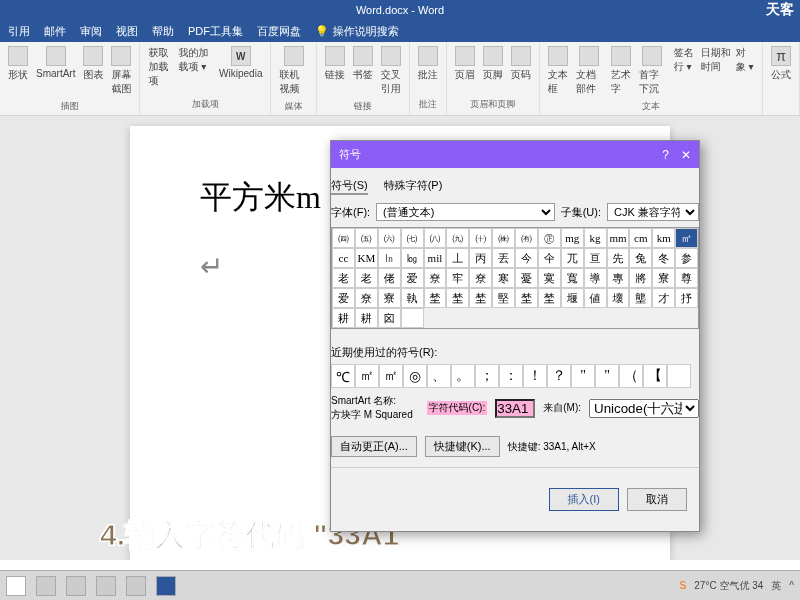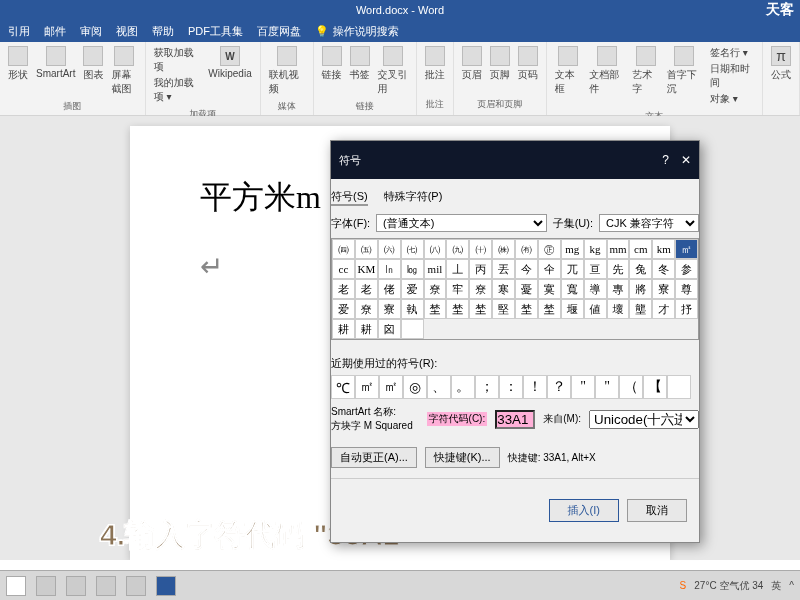--- a/index.html
+++ b/index.html
@@ -9,28 +9,28 @@
 .menu-bar{height:22px;background:#2b579a;display:flex;align-items:center;padding-left:8px;gap:14px;font-size:11px;color:#fff}
 .menu-bar span{cursor:pointer}
 .menu-bar .pill{display:flex;align-items:center;gap:4px;font-size:11px}
 .ribbon{height:74px;background:#f3f3f3;border-bottom:1px solid #d4d4d4;display:flex;font-size:10px;color:#444}
 .ribbon-group{display:flex;flex-direction:column;align-items:center;padding:4px 8px;border-right:1px solid #e0e0e0}
 .ribbon-group.wide{min-width:auto}
 .ribbon-top{display:flex;gap:8px;align-items:flex-start}
 .ribbon-btn{display:flex;flex-direction:column;align-items:center;gap:2px;cursor:pointer;font-size:10px}
 .ribbon-btn .ico{width:20px;height:20px;background:#ddd;border:1px solid #bbb}
 .ribbon-label{font-size:9px;color:#666;margin-top:auto;padding-top:4px}
-.ribbon-small{display:flex;flex-direction:column;gap:2px;font-size:10px}
+.ribbon-small{display:flex;flex-direction:row;gap:2px;font-size:10px}
 .ribbon-small div{cursor:pointer}
 .doc-area{position:absolute;top:116px;left:0;right:0;bottom:40px;background:#e8e8e8;display:flex;justify-content:center;overflow:hidden}
 .page{width:540px;background:#fff;margin-top:10px;padding:50px 70px;box-shadow:0 2px 8px rgba(0,0,0,.2);position:relative}
 .page-text{font-size:32px;color:#000;font-family:SimSun,serif}
 .cursor-sym{font-size:28px;color:#888;margin-top:30px}
 .dialog{position:absolute;top:140px;left:330px;width:370px;background:#f0f0f0;border:1px solid #888;box-shadow:3px 3px 12px rgba(0,0,0,.4);font-size:11px;z-index:10}
-.dlg-title{height:38px;background:#0f172a;color:#fff;display:flex;align-items:center;padding:0 8px;justify-content:space-between}
+.dlg-title{height:27px;background:#8b5cf6;color:#fff;display:flex;align-items:center;padding:0 8px;justify-content:space-between}
 .dlg-title .controls{display:flex;gap:12px;font-size:12px}
 .dlg-body{padding:10px 0}
 .dlg-tabs{display:flex;gap:16px;font-size:11px;margin-bottom:8px}
 .dlg-tabs span{cursor:pointer}
 .dlg-tabs .active{border-bottom:2px solid #999}
 .dlg-row{display:flex;align-items:center;gap:6px;margin-bottom:6px;font-size:11px}
 .dlg-row label{white-space:nowrap}
 .dlg-row select,.dlg-row input{font-size:11px;padding:1px 2px;border:1px solid #999;background:#fff}
 .char-grid{display:grid;grid-template-columns:repeat(16,1fr);gap:0;border:1px solid #999;margin:4px 0}
 .char-cell{border:1px solid #ccc;height:20px;display:flex;align-items:center;justify-content:center;font-size:11px;font-family:SimSun,serif;background:#fff;cursor:pointer}
@@ -218,21 +218,21 @@
   </div>
   <div class="dlg-body">
     <div class="dlg-tabs">
       <span class="active">符号(S)</span>
       <span>特殊字符(P)</span>
     </div>
     <div class="dlg-row">
       <label>字体(F):</label>
       <select style="flex:1"><option>(普通文本)</option></select>
       <label>子集(U):</label>
-      <select style="width:100px"><option>CJK 兼容字符</option></select>
+      <select style="width:92px"><option>CJK 兼容字符</option></select>
     </div>
     <div class="char-grid" id="chargrid">
         <div class="char-cell">㈣</div>
         <div class="char-cell">㈤</div>
         <div class="char-cell">㈥</div>
         <div class="char-cell">㈦</div>
         <div class="char-cell">㈧</div>
         <div class="char-cell">㈨</div>
         <div class="char-cell">㈩</div>
         <div class="char-cell">㈱</div>

